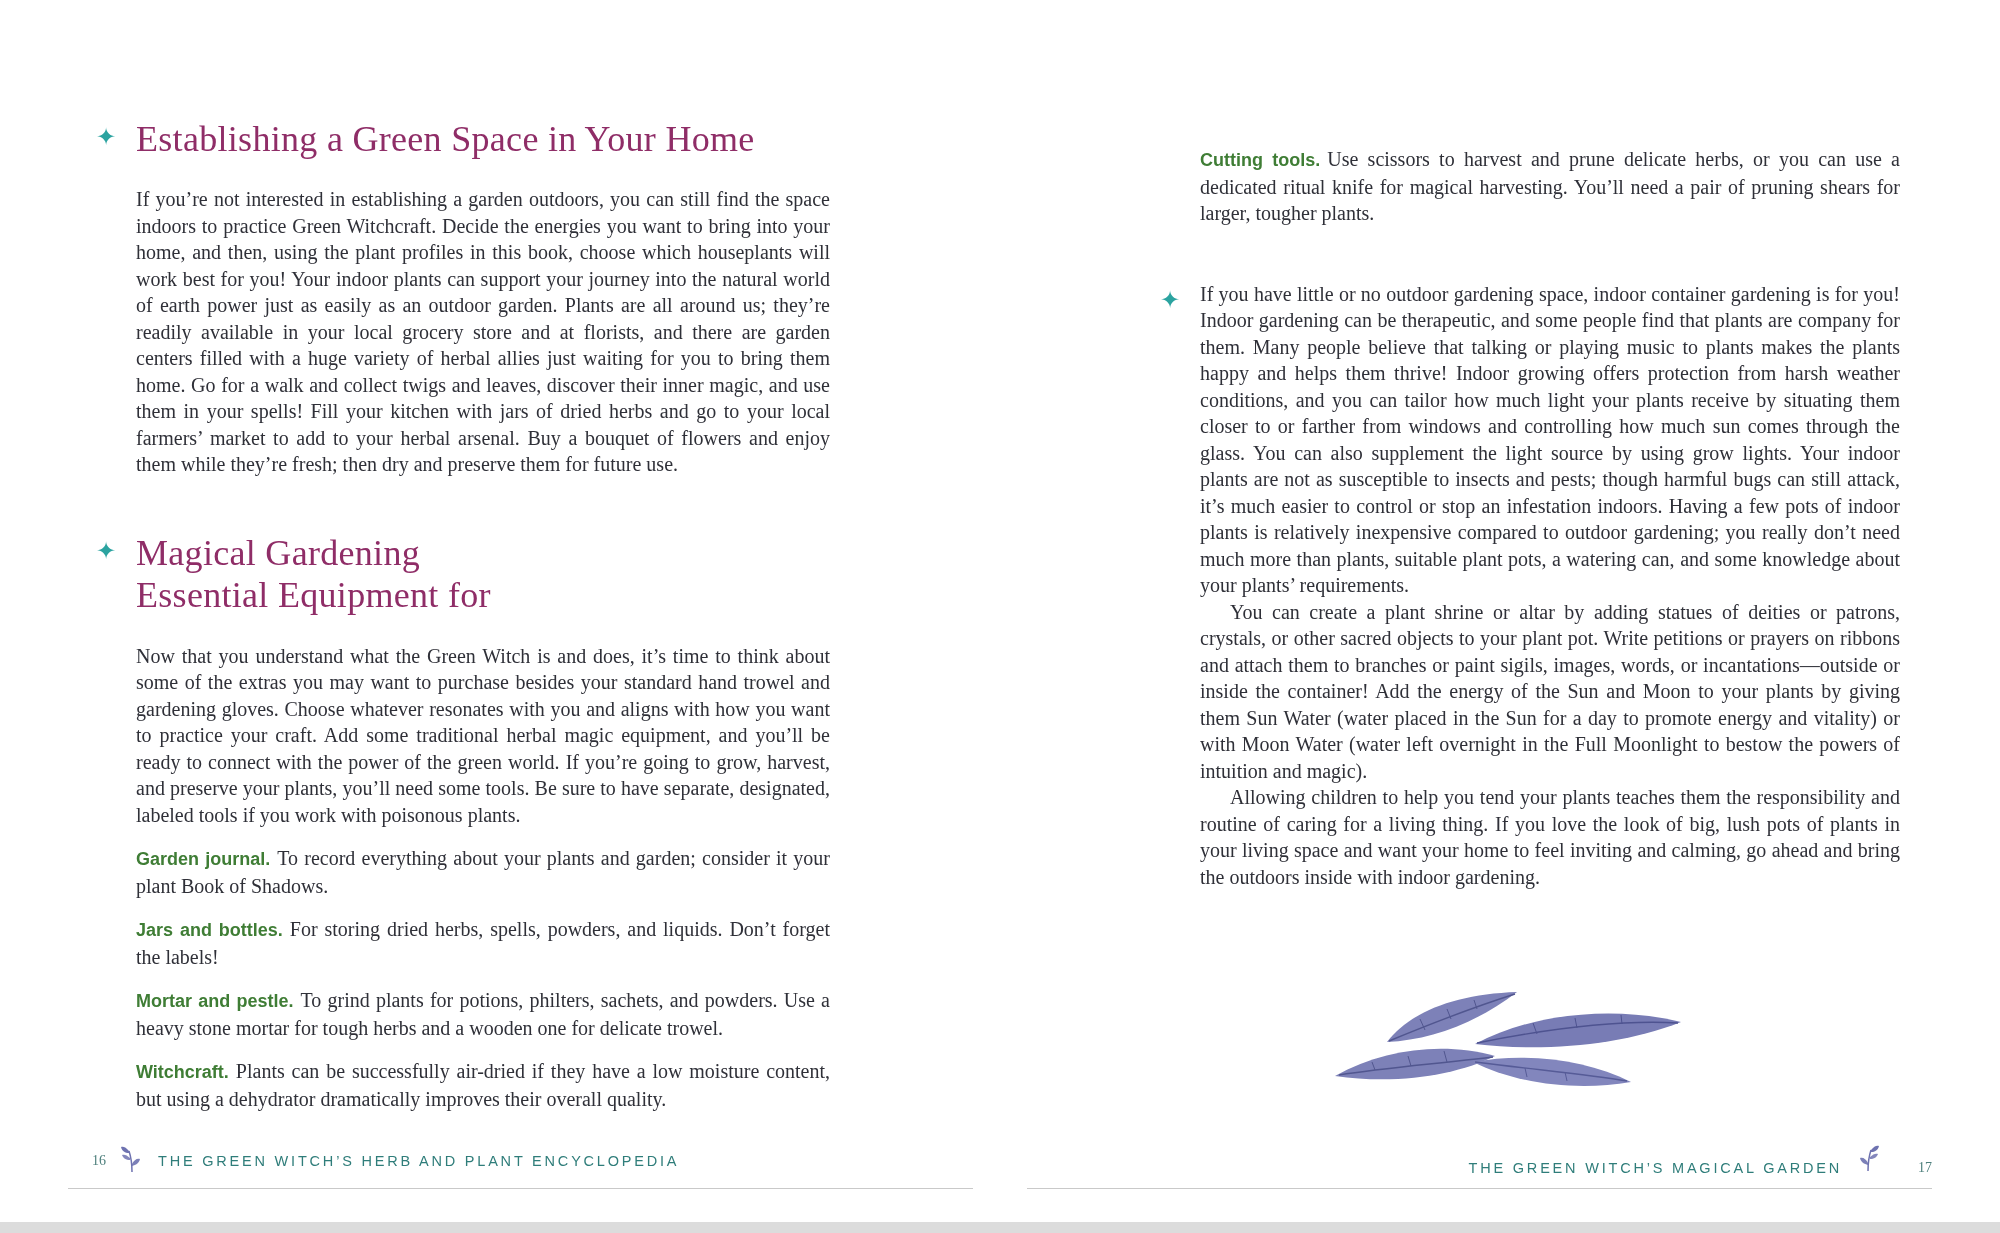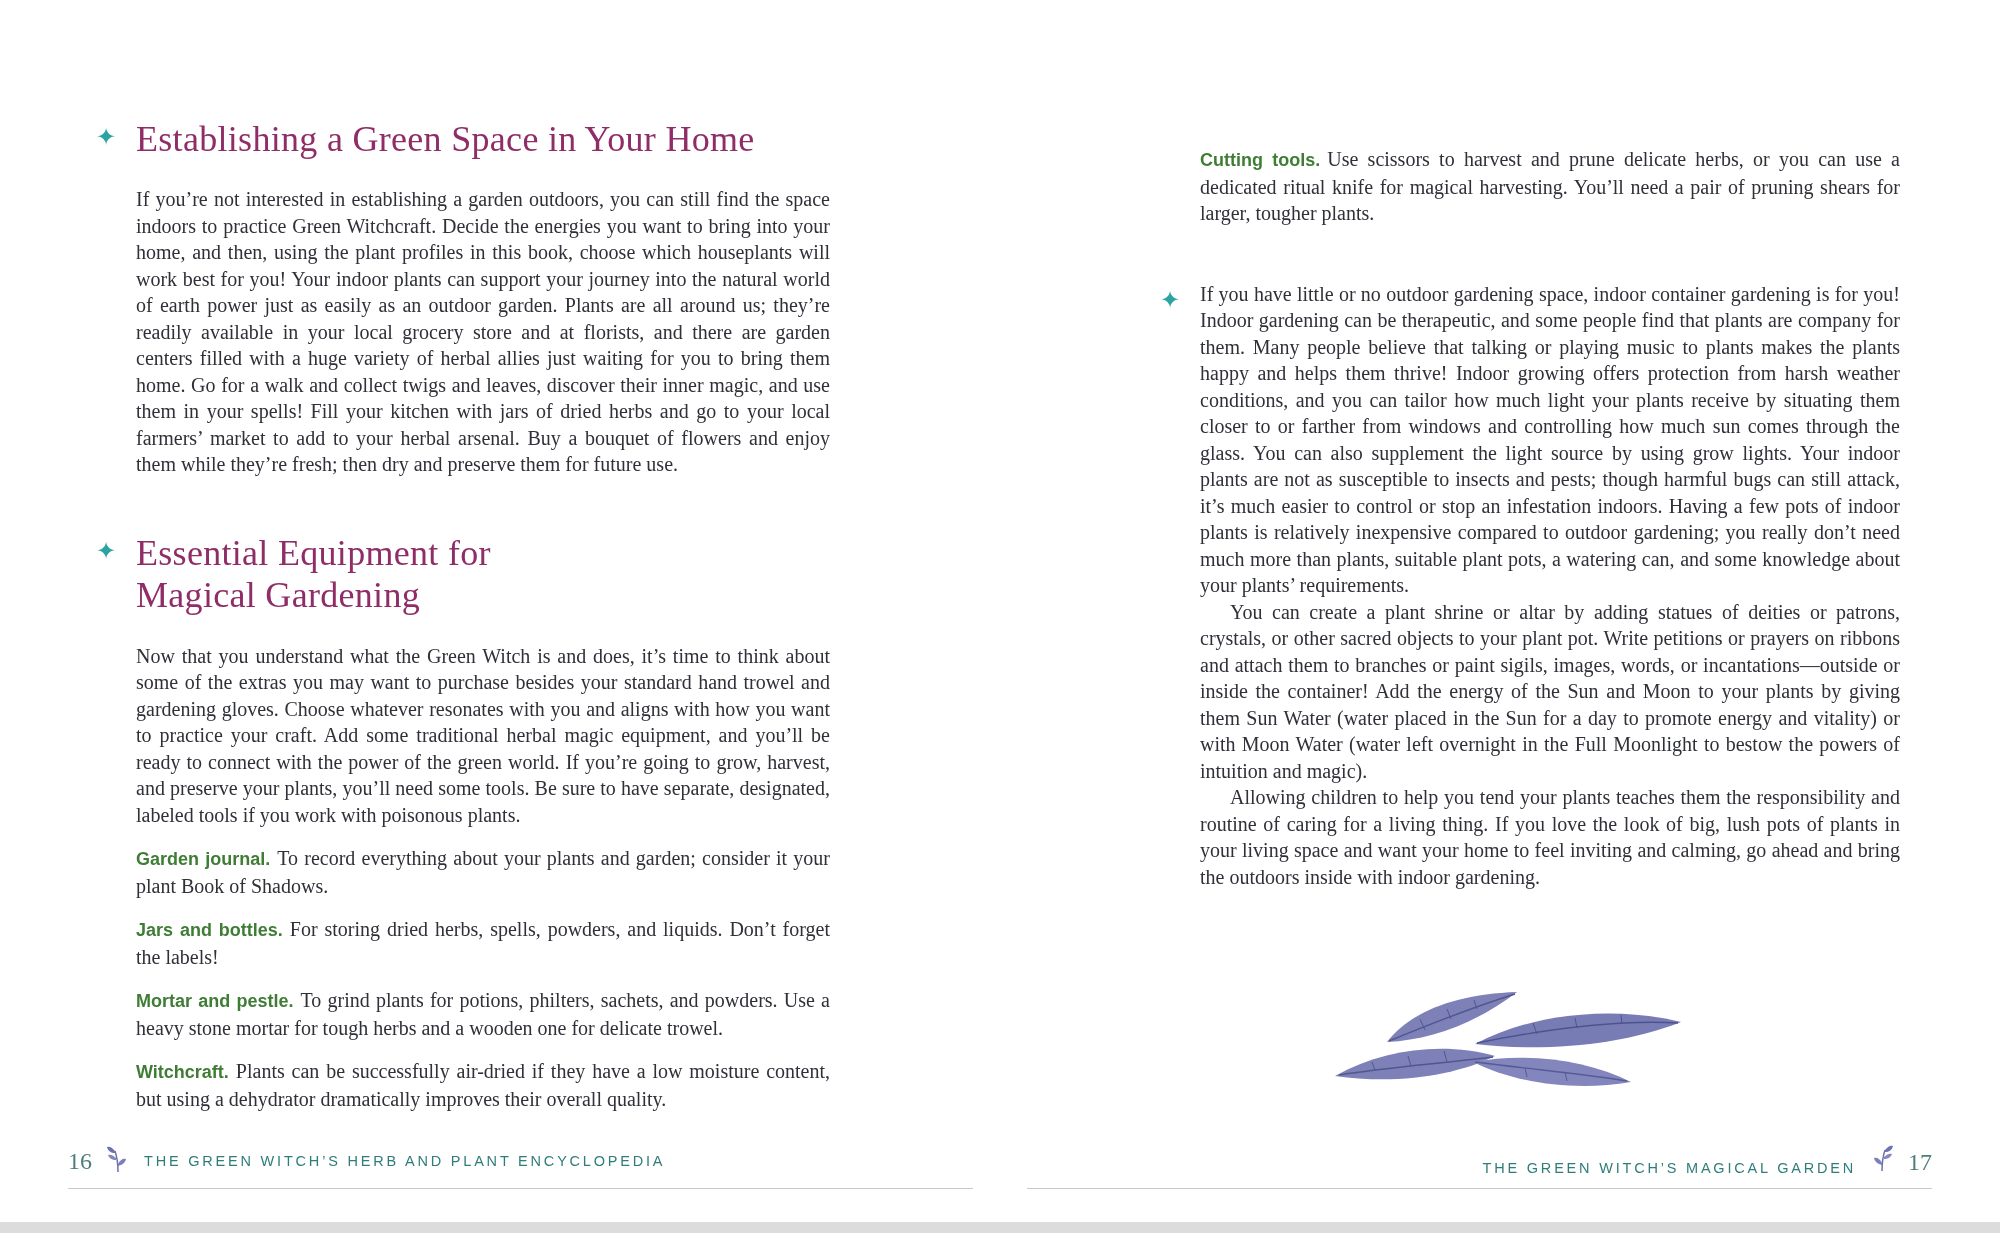--- a/index.html
+++ b/index.html
@@ -83,22 +83,23 @@
   .footer-left  { left: 68px;   width: 905px; }
   .footer-right { left: 1027px; width: 905px; justify-content: flex-end; align-items: flex-end; }
   .footer-text {
     font-family: Liberation Sans, sans-serif;
     font-size: 14.5px;
     letter-spacing: 2.8px;
     color: #2f7d7a;
     white-space: nowrap;
   }
   .page-num {
-    font-size: 24px;
+    font-size: 14px;
     color: #4d7f7c;
+    margin-left: 24px;
   }
   .sprig { flex: 0 0 auto; }
 
   
   .leaves {
     position: absolute;
     left: 1325px;
     top: 982px;
   }
 
@@ -119,22 +120,22 @@
 
   <h2 class="heading">
     <span class="sparkle">✦</span>
     <span>Establishing a Green Space in Your Home</span>
   </h2>
 
   <p class="body-p mt-body">If you’re not interested in establishing a garden outdoors, you can still find the space indoors to practice Green Witchcraft. Decide the energies you want to bring into your home, and then, using the plant profiles in this book, choose which houseplants will work best for you! Your indoor plants can support your journey into the natural world of earth power just as easily as an outdoor garden. Plants are all around us; they’re readily available in your local grocery store and at florists, and there are garden centers filled with a huge variety of herbal allies just waiting for you to bring them home. Go for a walk and collect twigs and leaves, discover their inner magic, and use them in your spells! Fill your kitchen with jars of dried herbs and go to your local farmers’ market to add to your herbal arsenal. Buy a bouquet of flowers and enjoy them while they’re fresh; then dry and preserve them for future use.</p>
 
   <h2 class="heading mt-section">
     <span class="sparkle">✦</span>
+    <span class="hline">Magical Gardening</span>
     <span class="hline">Essential Equipment for</span>
-    <span class="hline">Magical Gardening</span>
   </h2>
 
   <p class="body-p mt-body">Now that you understand what the Green Witch is and does, it’s time to think about some of the extras you may want to purchase besides your standard hand trowel and gardening gloves. Choose whatever resonates with you and aligns with how you want to practice your craft. Add some traditional herbal magic equipment, and you’ll be ready to connect with the power of the green world. If you’re going to grow, harvest, and preserve your plants, you’ll need some tools. Be sure to have separate, designated, labeled tools if you work with poisonous plants.</p>
 
   <p class="body-p item">
     <span class="lead">Garden journal.</span><span>To record everything about your plants and garden; consider it your plant Book of Shadows.</span>
   </p>
   <p class="body-p item">
     <span class="lead">Jars and bottles.</span><span>For storing dried herbs, spells, powders, and liquids. Don’t forget the labels!</span>
   </p>

